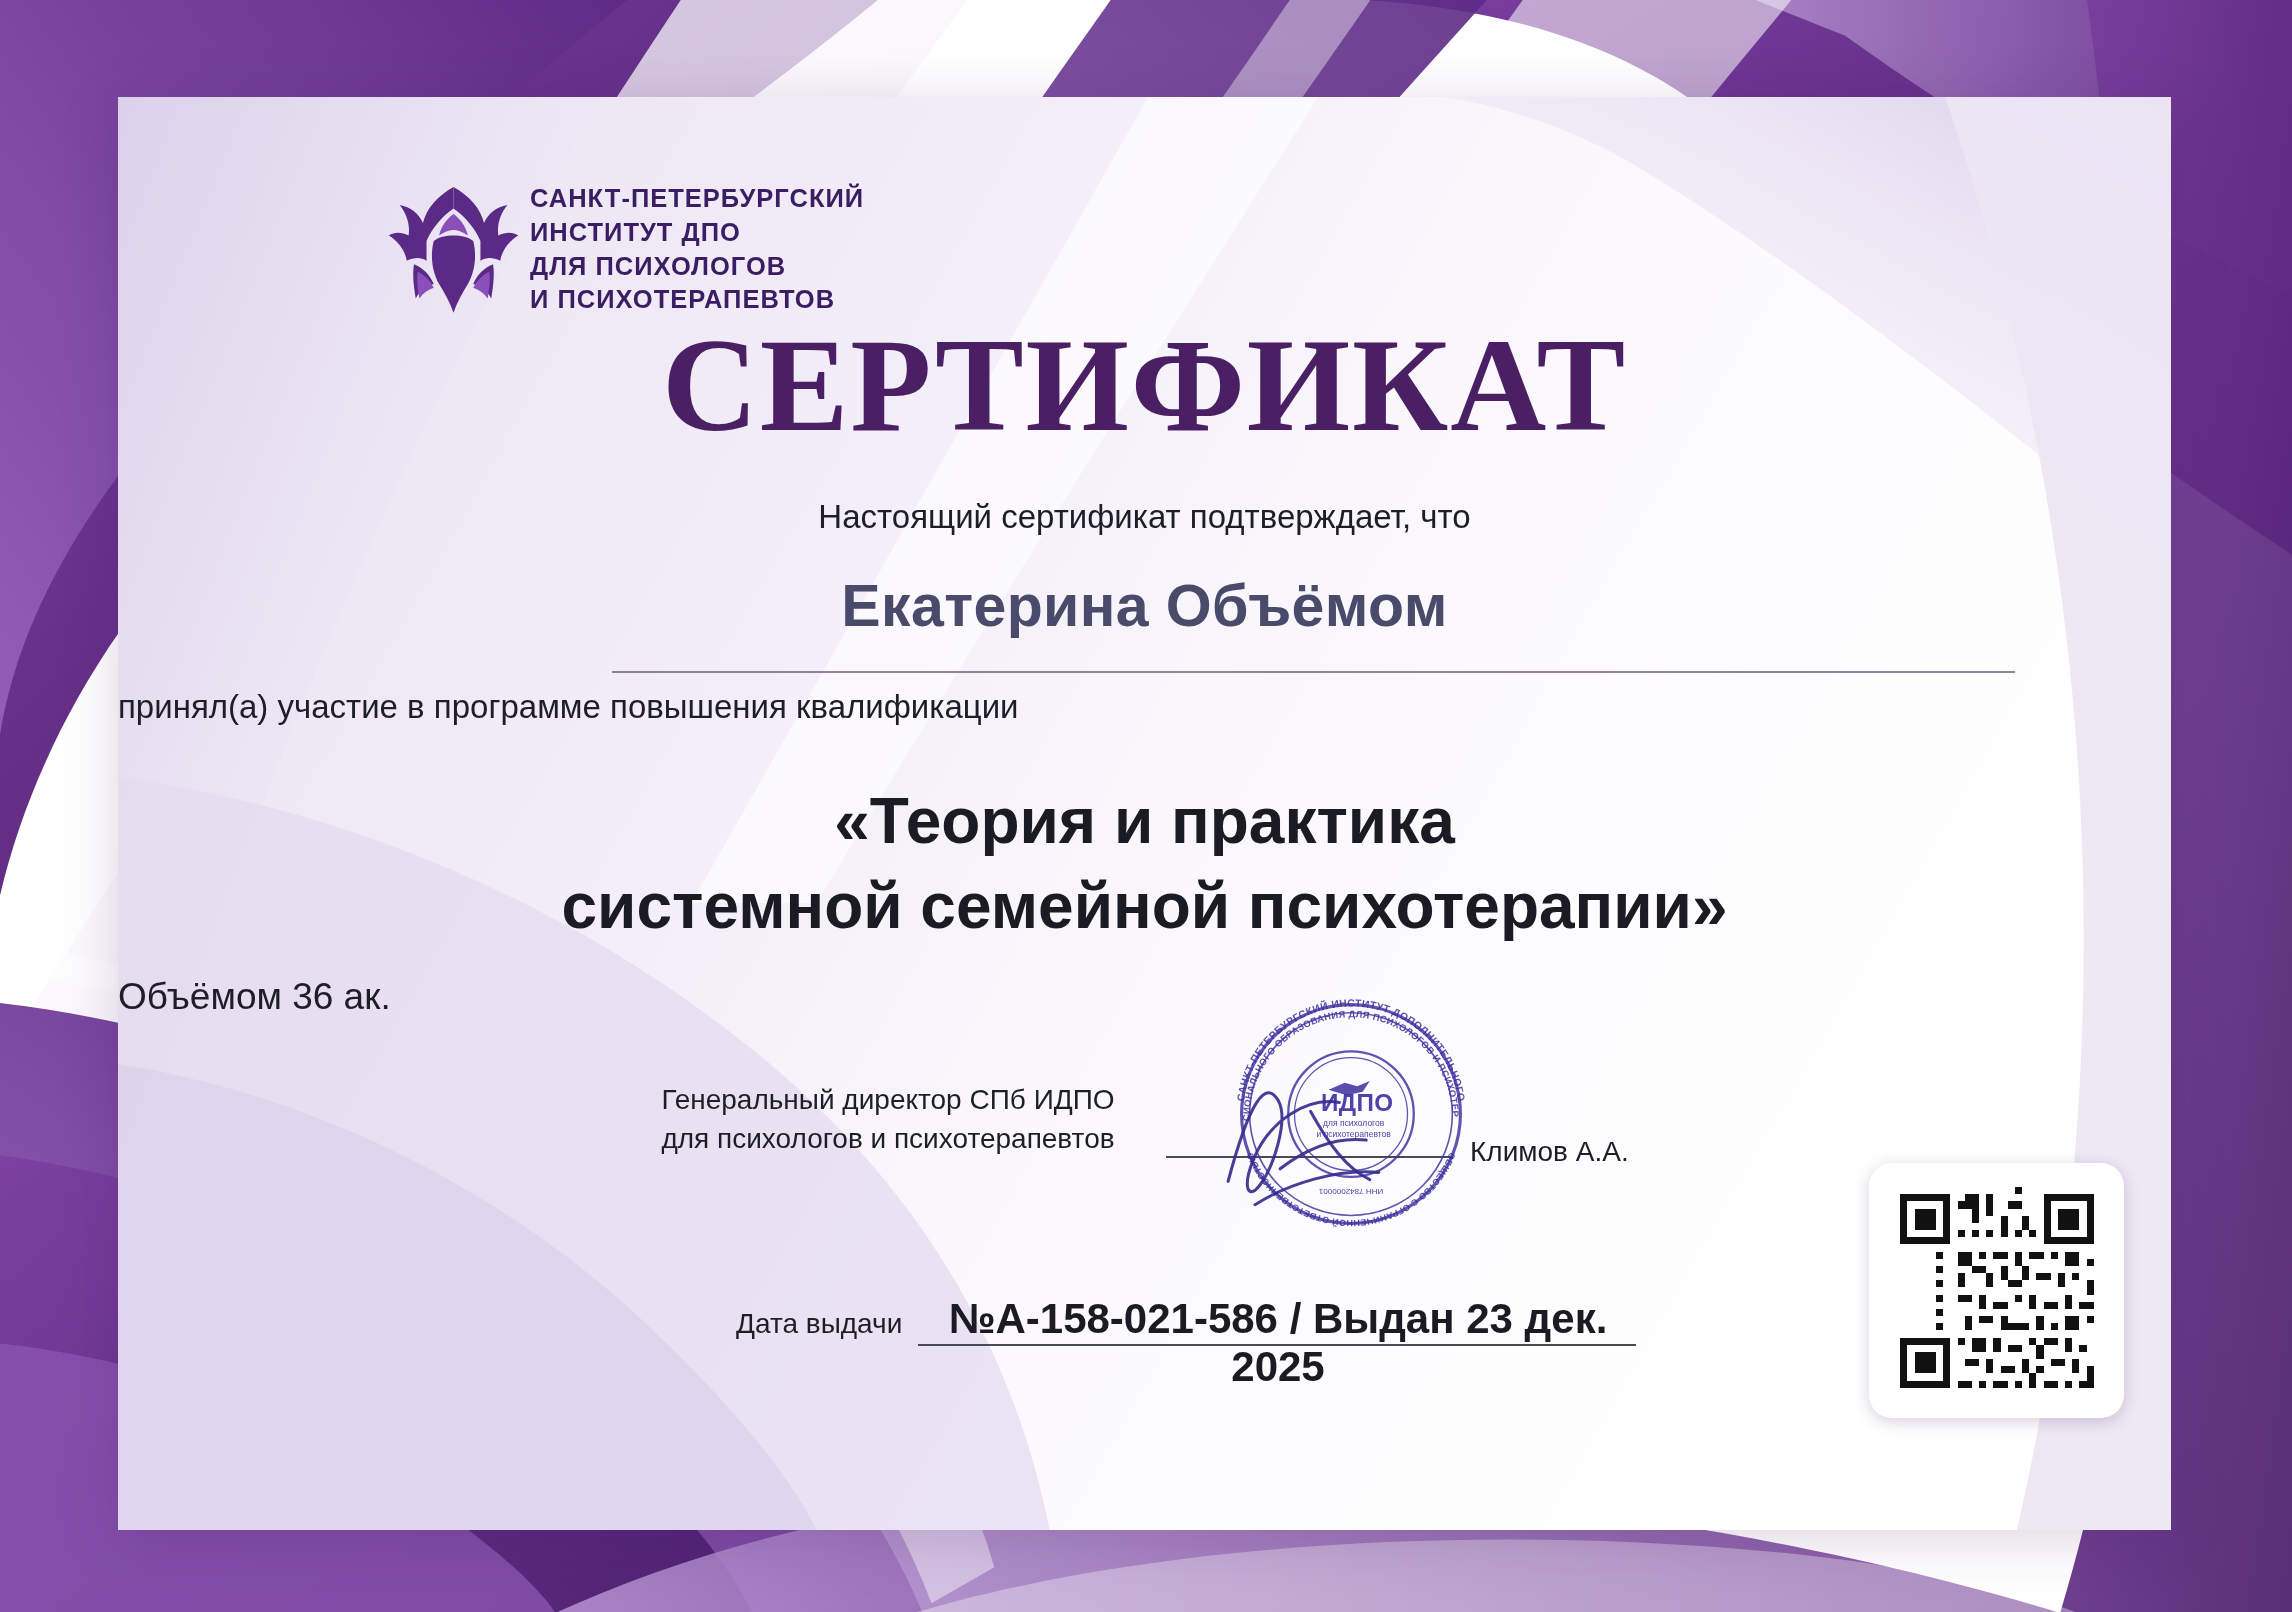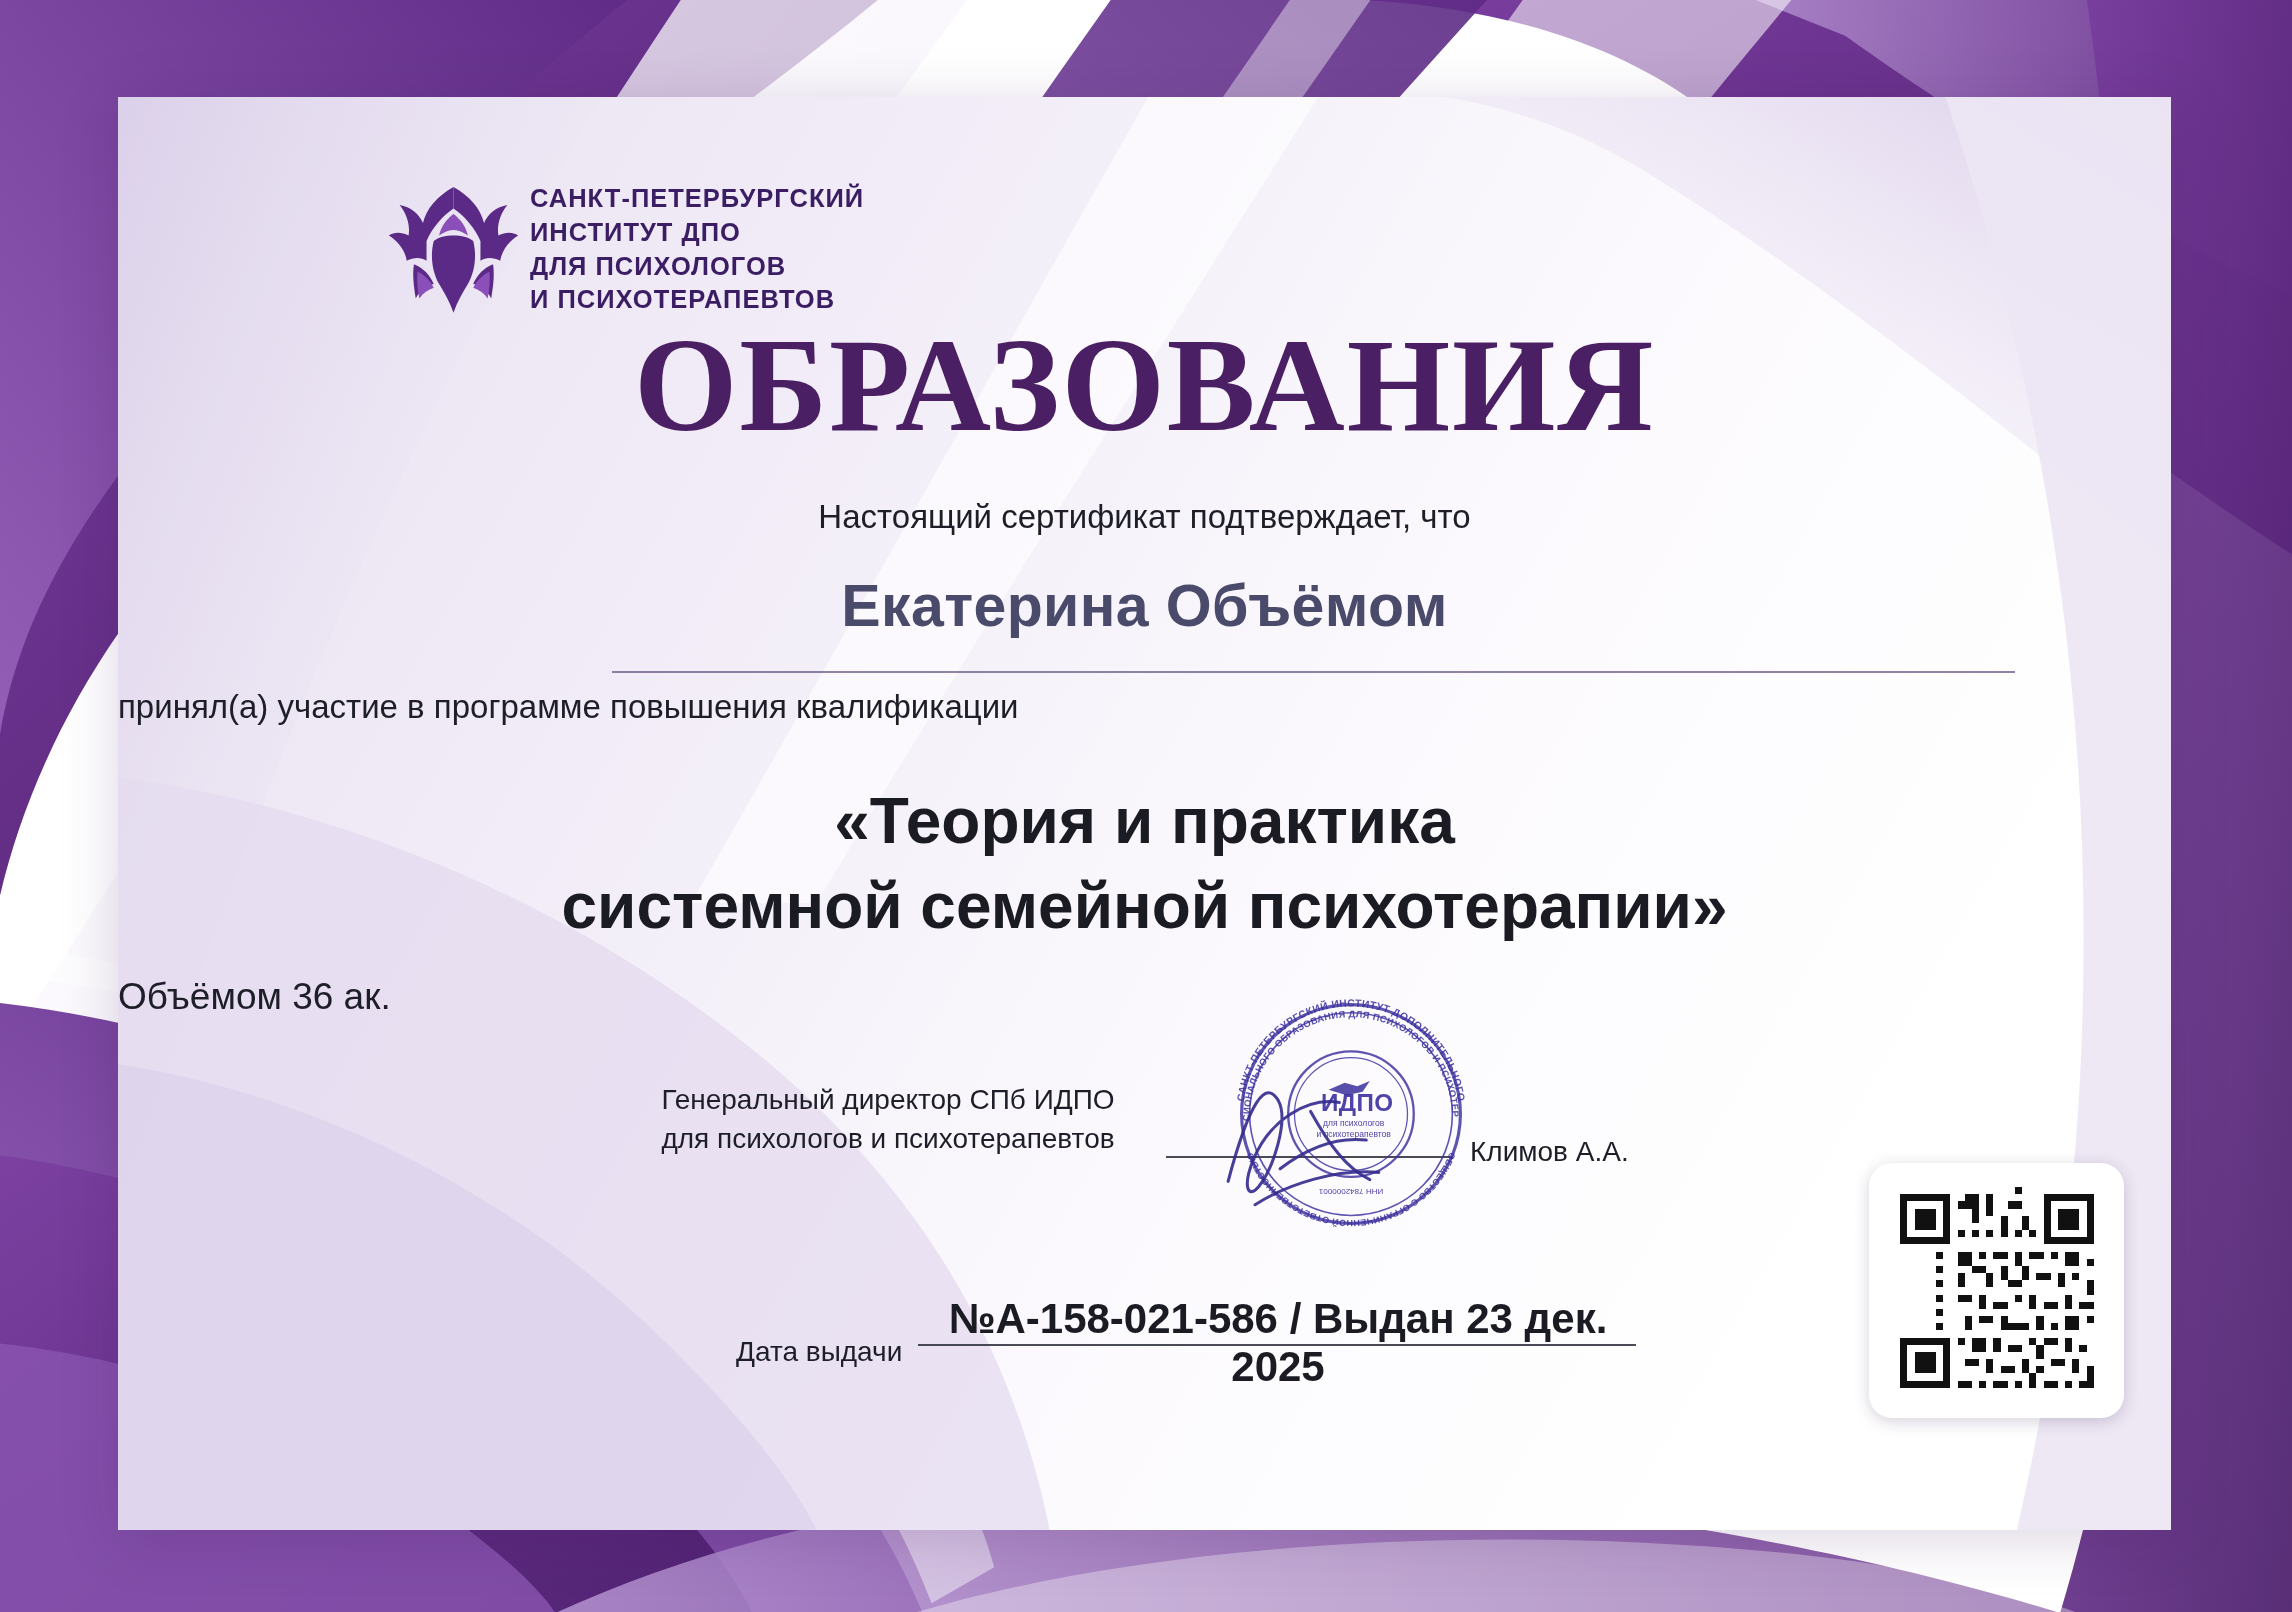--- a/index.html
+++ b/index.html
@@ -184,21 +184,20 @@
     pointer-events: none;
   }
 
   
   .date-label {
     position: absolute;
     left: 618px;
     top: 1211px;
     font-size: 28px;
     color: #1e1e28;
-    margin-top: 28px;
   }
   .date-value {
     position: absolute;
     left: 802px;
     top: 1198px;
     width: 716px;
     text-align: center;
     font-size: 42px;
     font-weight: bold;
     color: #1b1b24;
@@ -330,21 +329,21 @@
               <path d="M114 104 C106 108 100 114 96 122 C102 124 108 128 112 134 C114 124 115 113 114 104 Z"></path>
             </g>
           </svg>
         </div>
         <div class="logo-text">САНКТ-ПЕТЕРБУРГСКИЙ
 ИНСТИТУТ ДПО
 ДЛЯ ПСИХОЛОГОВ
 И ПСИХОТЕРАПЕВТОВ</div>
       </div>
 
-      <div class="cert-title">ОБРАЗОВАНИЯ</div>
+      <div class="cert-title">СЕРТИФИКАТ</div>
 
       <div class="subtitle-1">Настоящий сертификат подтверждает, что</div>
 
       <div class="recipient">Екатерина Объёмом</div>
       <div class="name-rule"></div>
 
       <div class="subtitle-2">принял(а) участие в программе повышения квалификации</div>
 
       <div class="program">«Теория и практика
 системной семейной психотерапии»</div>

